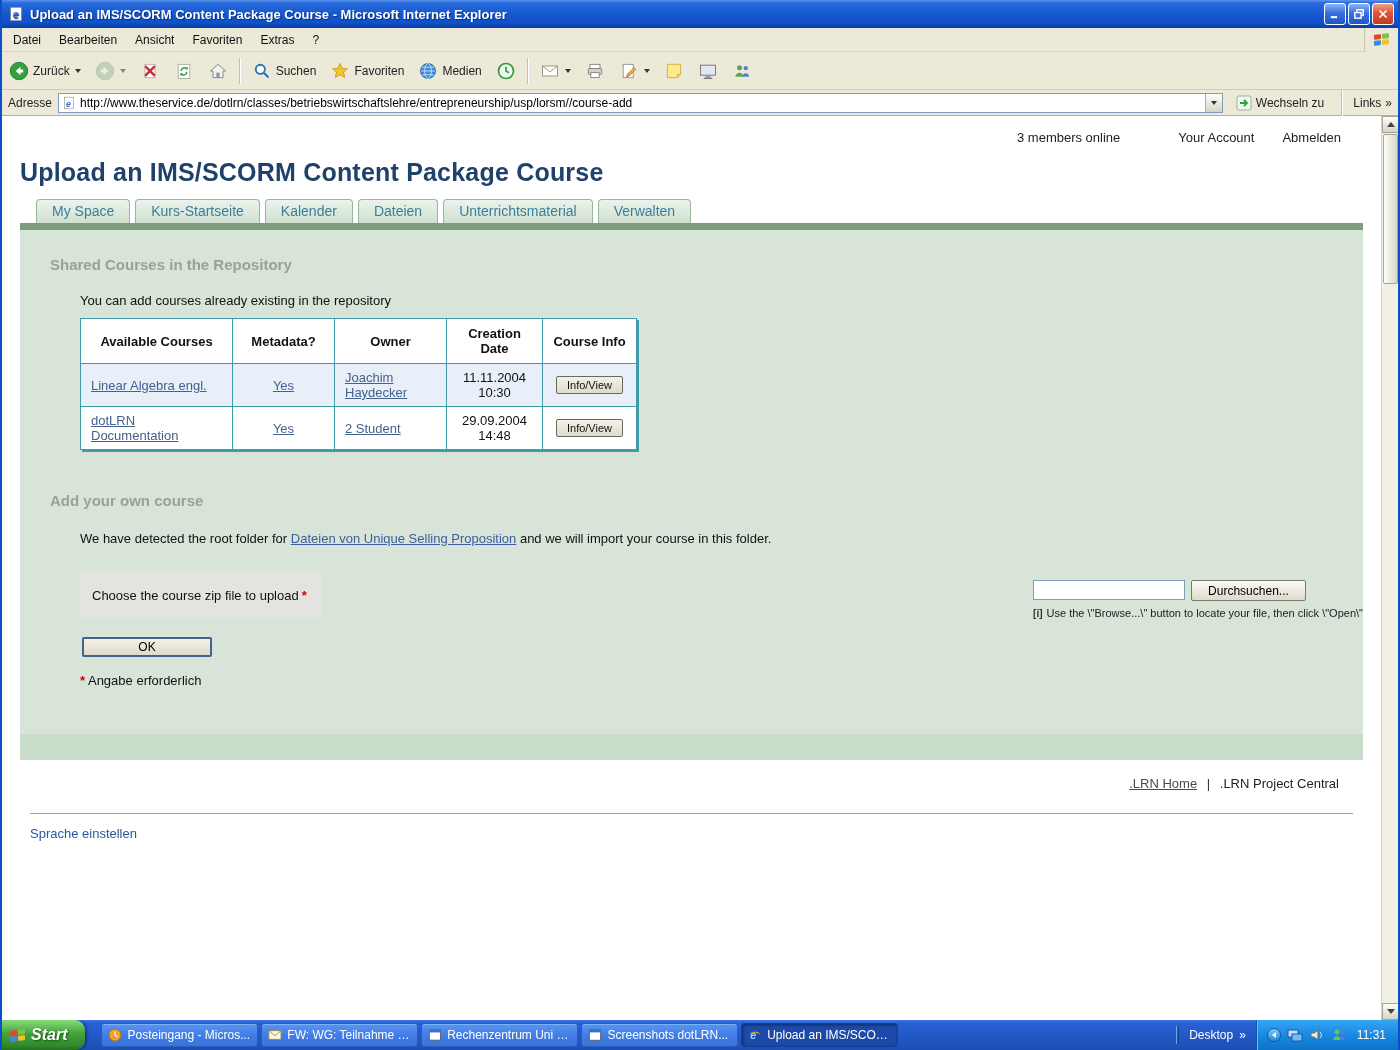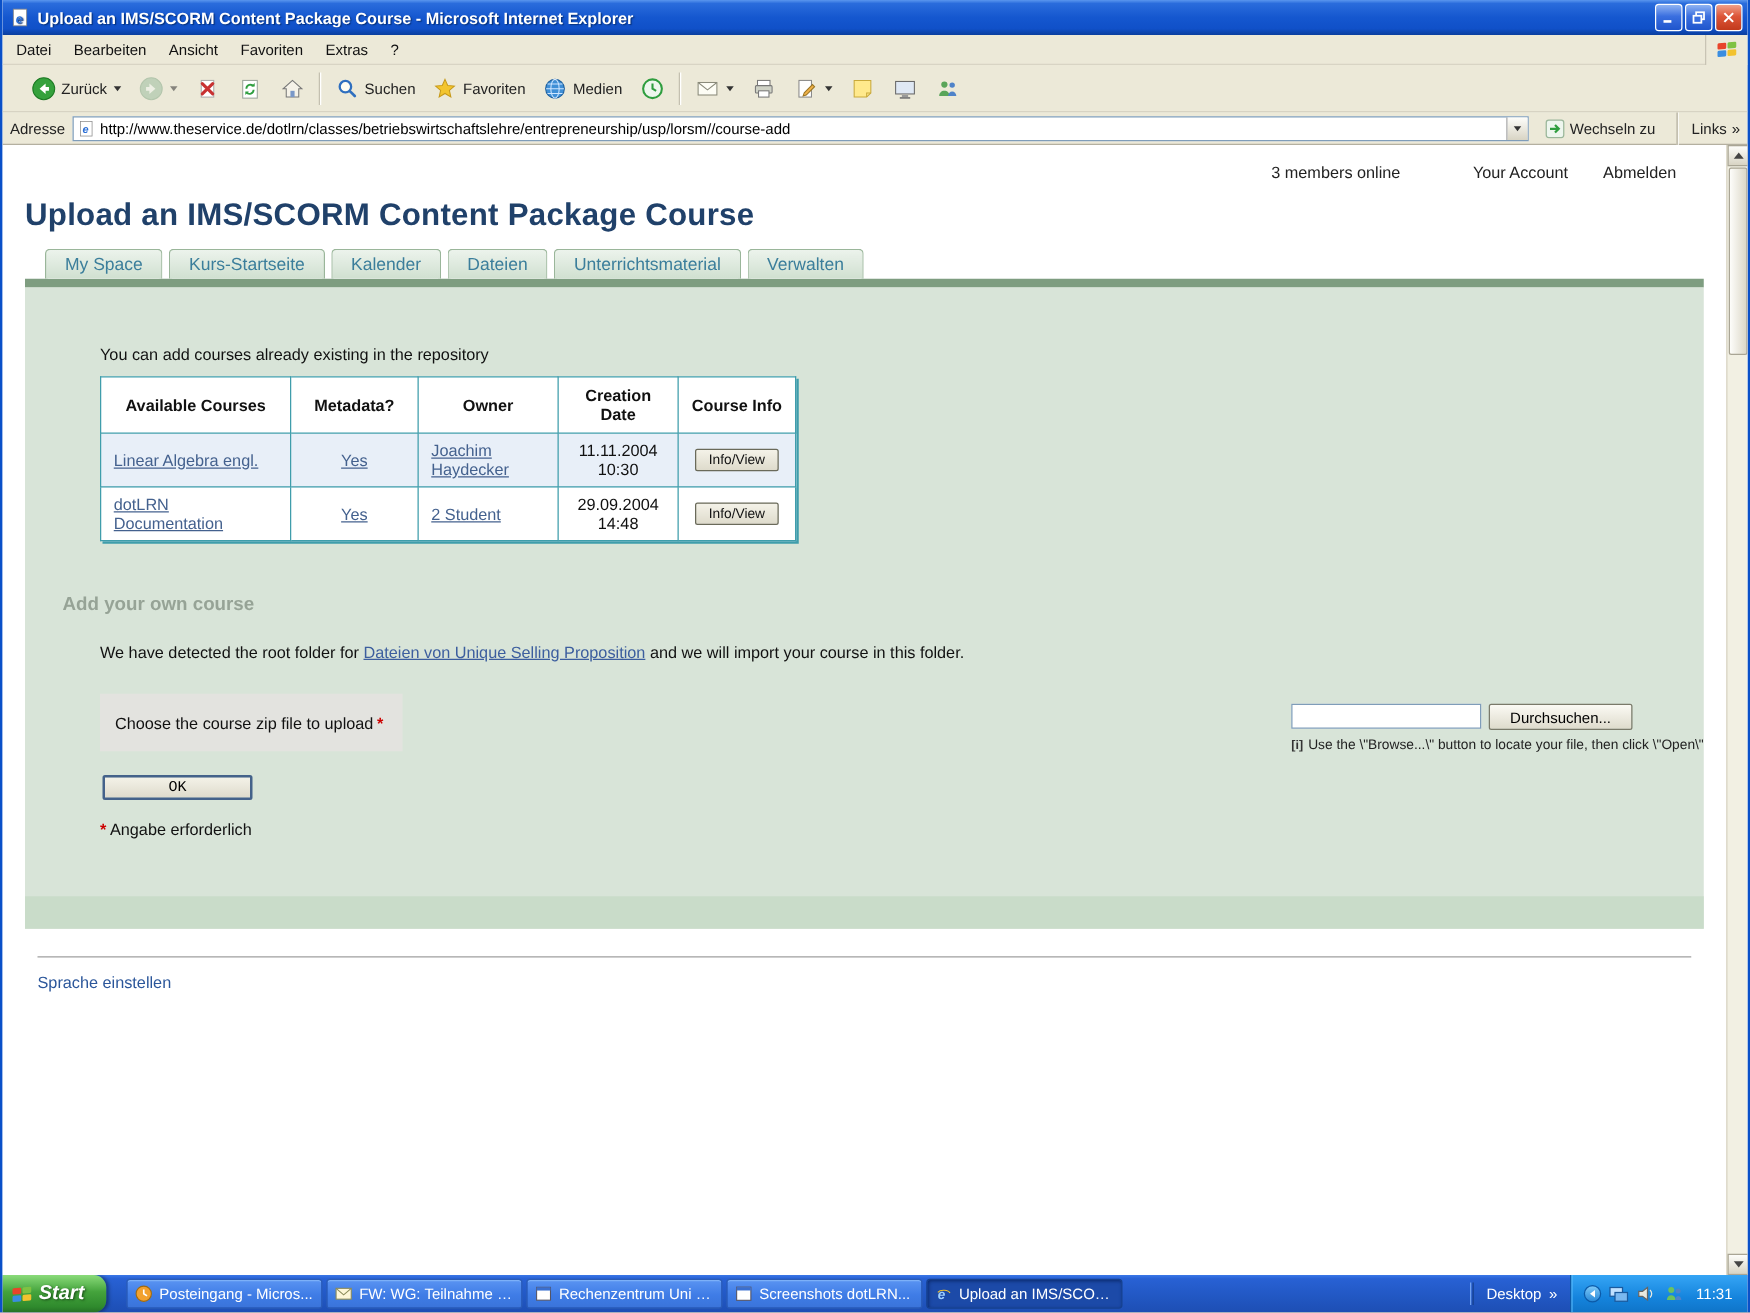--- a/index.html
+++ b/index.html
@@ -24,21 +24,21 @@
   
   .menubar { height:24px; background:#ece9d8; border-bottom:1px solid #d8d4c4; display:flex;
              align-items:center; font-size:12px; color:#111; padding-left:2px; }
   .menuitem { padding:3px 9px; cursor:default; }
   .menubar .spacer { flex:1; }
   .menulogo { width:34px; height:24px; display:flex; align-items:center; justify-content:center;
               border-left:1px solid #c8c4b4; background:#ece9d8; }
 
   
   .toolbar { height:38px; background:#ece9d8; border-bottom:1px solid #d0ccbc; display:flex;
-             align-items:center; padding:0 16px; font-size:12px; color:#222; }
+             align-items:center; padding:0 0; font-size:12px; color:#222; }
   .tbtn { display:flex; align-items:center; gap:4px; padding:3px 6px; border:1px solid transparent;
           border-radius:2px; white-space:nowrap; }
   .tbtn.disabled { opacity:.55; }
   .caret { width:0; height:0; border-left:3.5px solid transparent; border-right:3.5px solid transparent;
            border-top:4px solid #333; margin-left:1px; }
   .tsep { width:2px; height:26px; margin:0 4px;
           background:linear-gradient(90deg,#c4c0b0 0 1px,#fff 1px 2px); }
 
   
   .addressbar { height:26px; background:#ece9d8; border-bottom:1px solid #b4b0a0; display:flex;
@@ -92,23 +92,23 @@
                       padding:8px 12px; font-size:13px; }
   .star { color:#cc0000; font-weight:bold; margin-left:3px; }
   .upload-right { margin-left:4px; }
   .upload-line { display:flex; align-items:flex-start; gap:6px; margin-top:8px; }
   .file-input { width:152px; height:20px; border:1px solid #7f9db9; font-size:12px; padding:0 3px;
                 font-family:"Liberation Sans", sans-serif; }
   .browse-btn { height:21px; padding:0 16px; font-size:12px; border:1px solid #7a7a6a; border-radius:2px;
                 background:linear-gradient(180deg,#fbfaf4,#dedbcc); font-family:"Liberation Sans", sans-serif; }
   .hintline { margin-top:6px; font-size:11px; color:#222; display:flex; align-items:center; gap:4px; }
   .hint-i { font-weight:bold; font-size:10px; color:#333; }
-  .ok-btn { margin:18px 0 0 62px; width:120px; height:20px; font-size:12px;
+  .ok-btn { margin:18px 0 0 62px; width:130px; height:20px; font-size:12px;
             background:linear-gradient(180deg,#f4f2e8,#dedbcc); border:2px solid #44628a; border-radius:2px;
-            font-family:Liberation Mono, monospace; display:block; }
+            font-family:Liberation Sans, sans-serif; display:block; }
   .reqnote { margin:16px 0 0 60px; }
   .strip { margin-top:46px; height:26px; background:#c9dcc9; }
 
   .footer-links { text-align:right; margin:16px 42px 0 0; font-size:13px; color:#222; }
   a.flink { color:#4a4a4a; text-decoration:underline; cursor:pointer; }
   .fsep { margin:0 6px; color:#333; }
   .pagehr { border:none; border-top:1px solid #a0a0a0; margin:22px 28px 0 28px; }
   .lang-link { margin:12px 0 0 28px; display:inline-block; color:#2b569a; font-size:13px; cursor:pointer; }
 
   
@@ -395,20 +395,21 @@
         <div class="tab">Kurs-Startseite</div>
         <div class="tab">Kalender</div>
         <div class="tab">Dateien</div>
         <div class="tab">Unterrichtsmaterial</div>
         <div class="tab">Verwalten</div>
       </div>
       <div class="tabbar"></div>
 
       <div class="content">
 
+        <div class="sec-heading">Shared Courses in the Repository</div>
         <div class="intro">You can add courses already existing in the repository</div>
 
         <table class="courses">
           <tbody>
               <tr>
             <th class="col-course">Available Courses</th>
             <th class="col-meta">Metadata?</th>
             <th class="col-owner">Owner</th>
             <th class="col-date">Creation Date</th>
             <th class="col-info">Course Info</th>
@@ -464,20 +465,25 @@
         <button class="ok-btn">OK</button>
 
         <div class="reqnote">
           <span class="star" style="margin-left:0;">*</span>
           <span>Angabe erforderlich</span>
         </div>
 
         <div class="strip"></div>
       </div>
 
+      <div class="footer-links">
+        <a class="flink">.LRN Home</a>
+        <span class="fsep">|</span>
+        <span>.LRN Project Central</span>
+      </div>
 
       <hr class="pagehr">
 
       <span class="lang-link">Sprache einstellen</span>
     </div>
 
     <div class="scrollbar">
       <div class="sb-btn up">
           <span class="tri-up"></span>
         </div>

